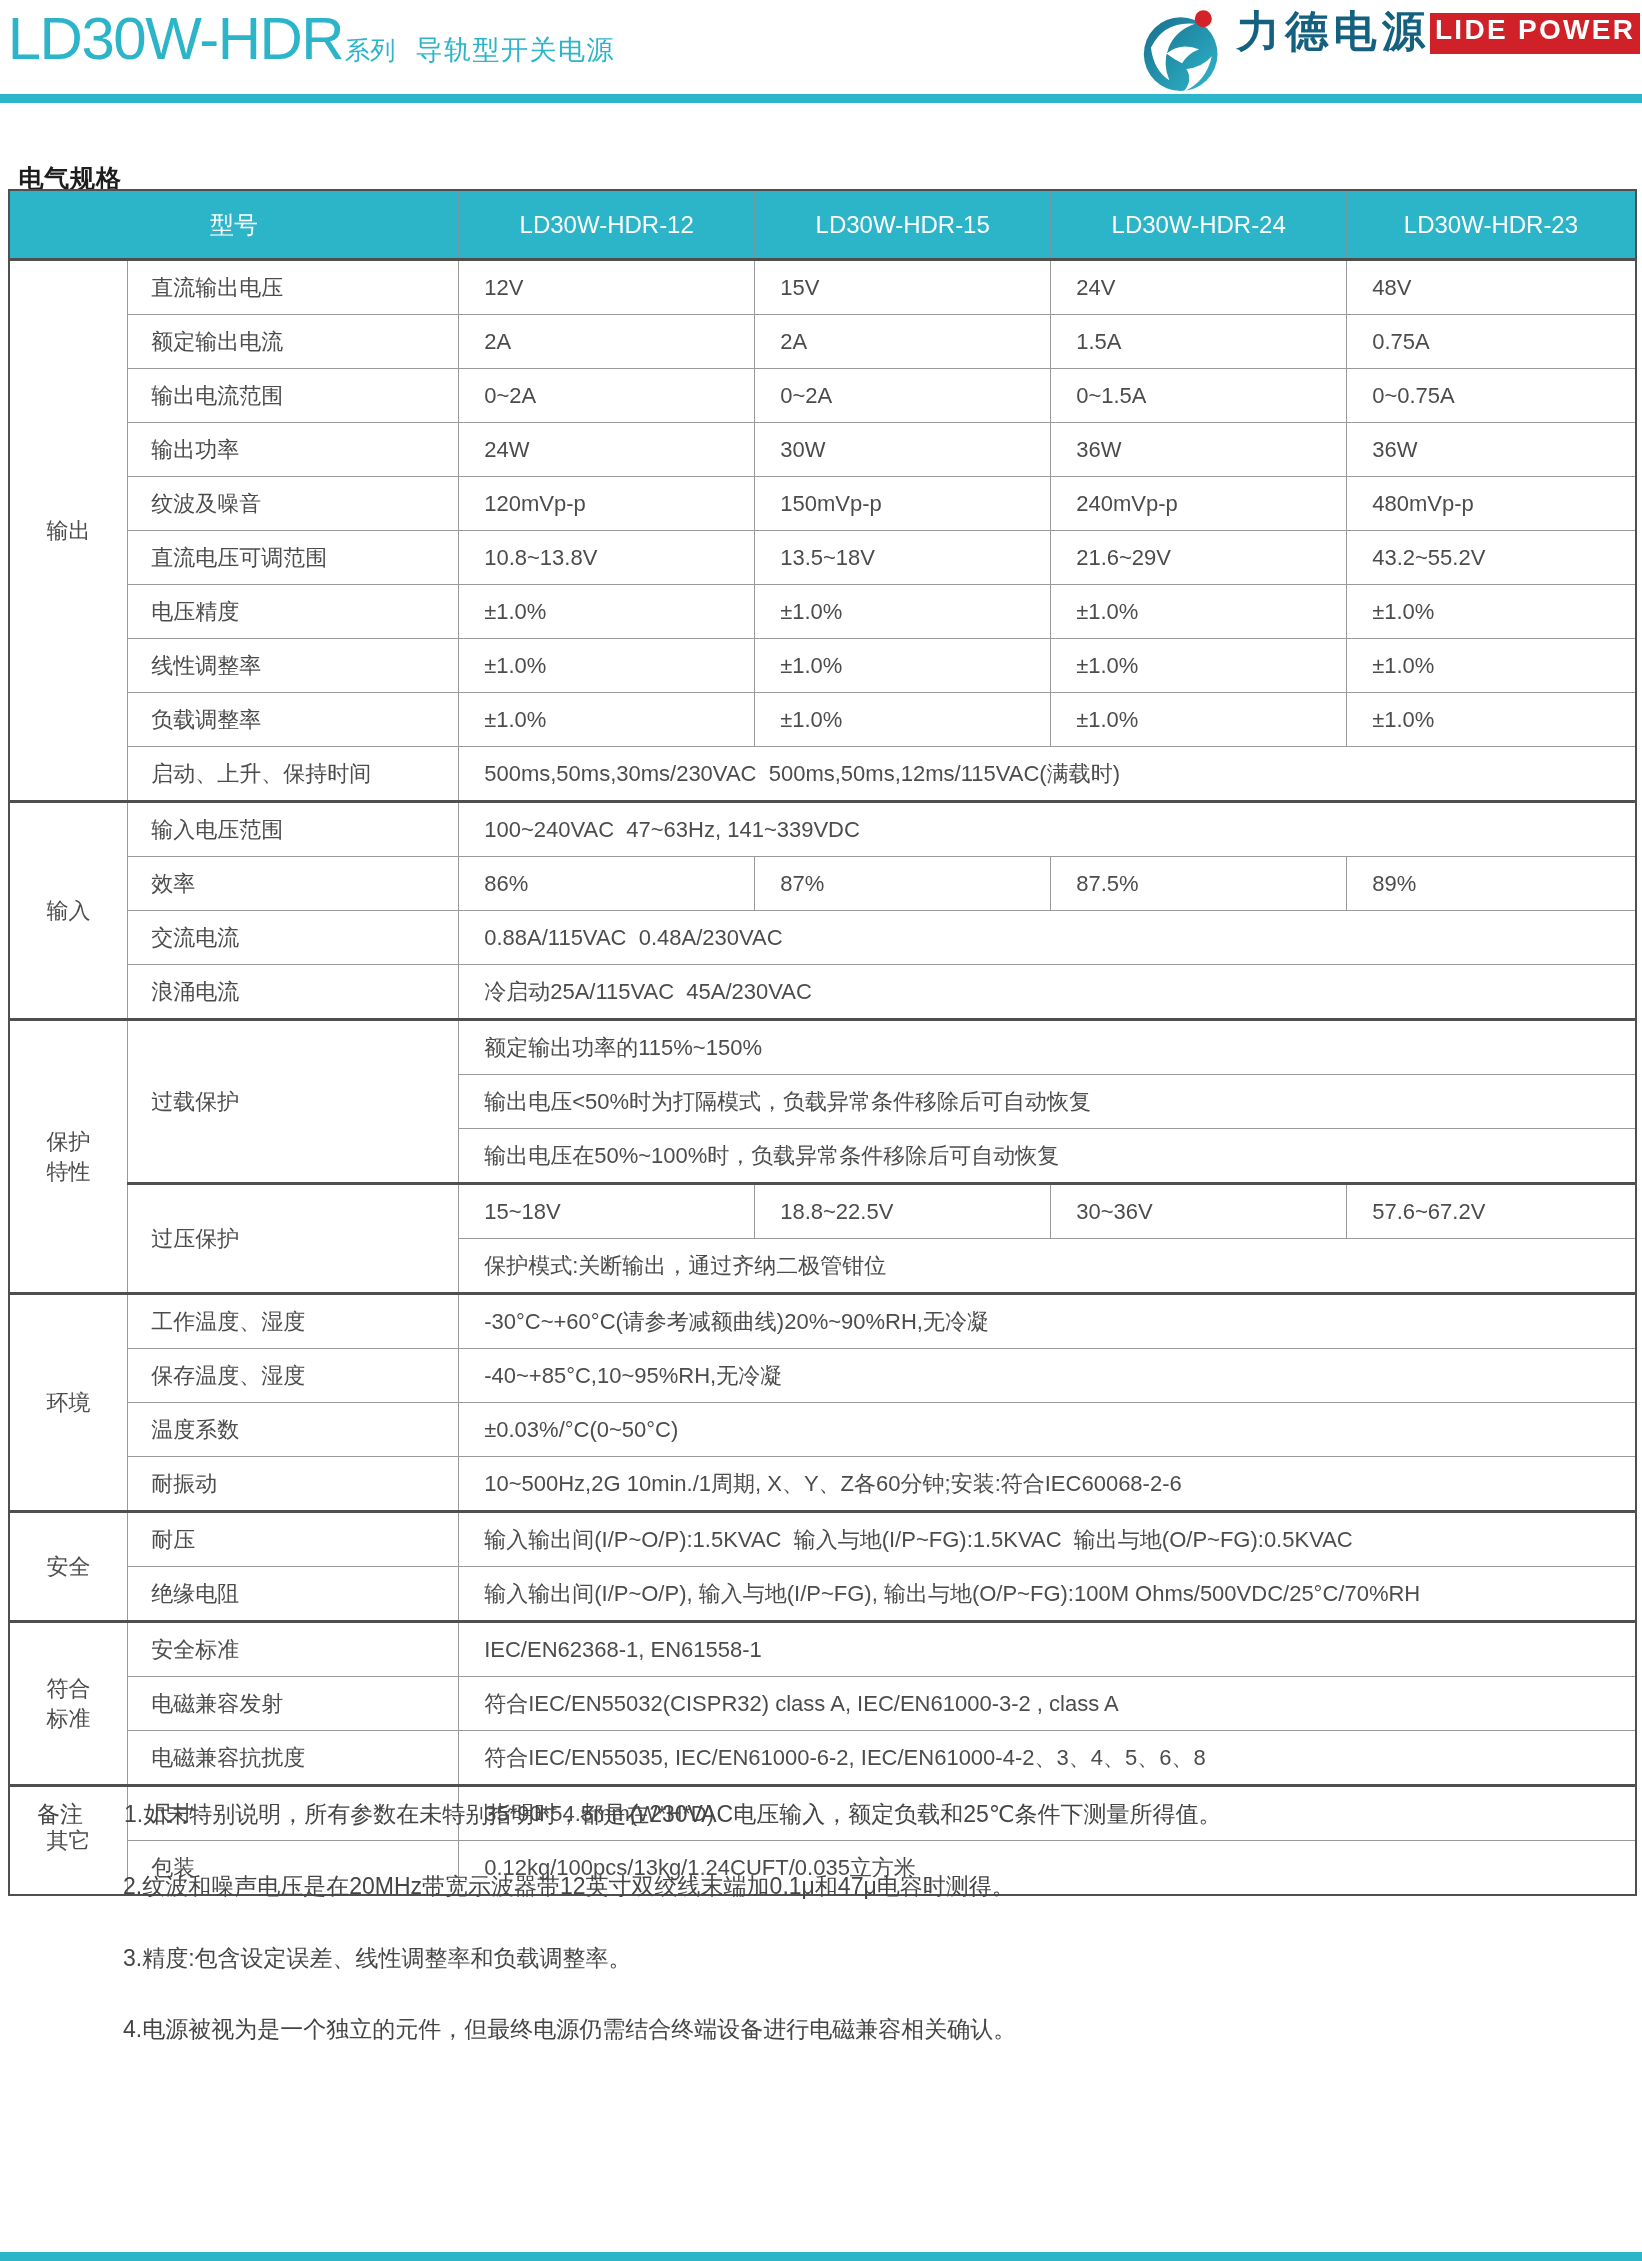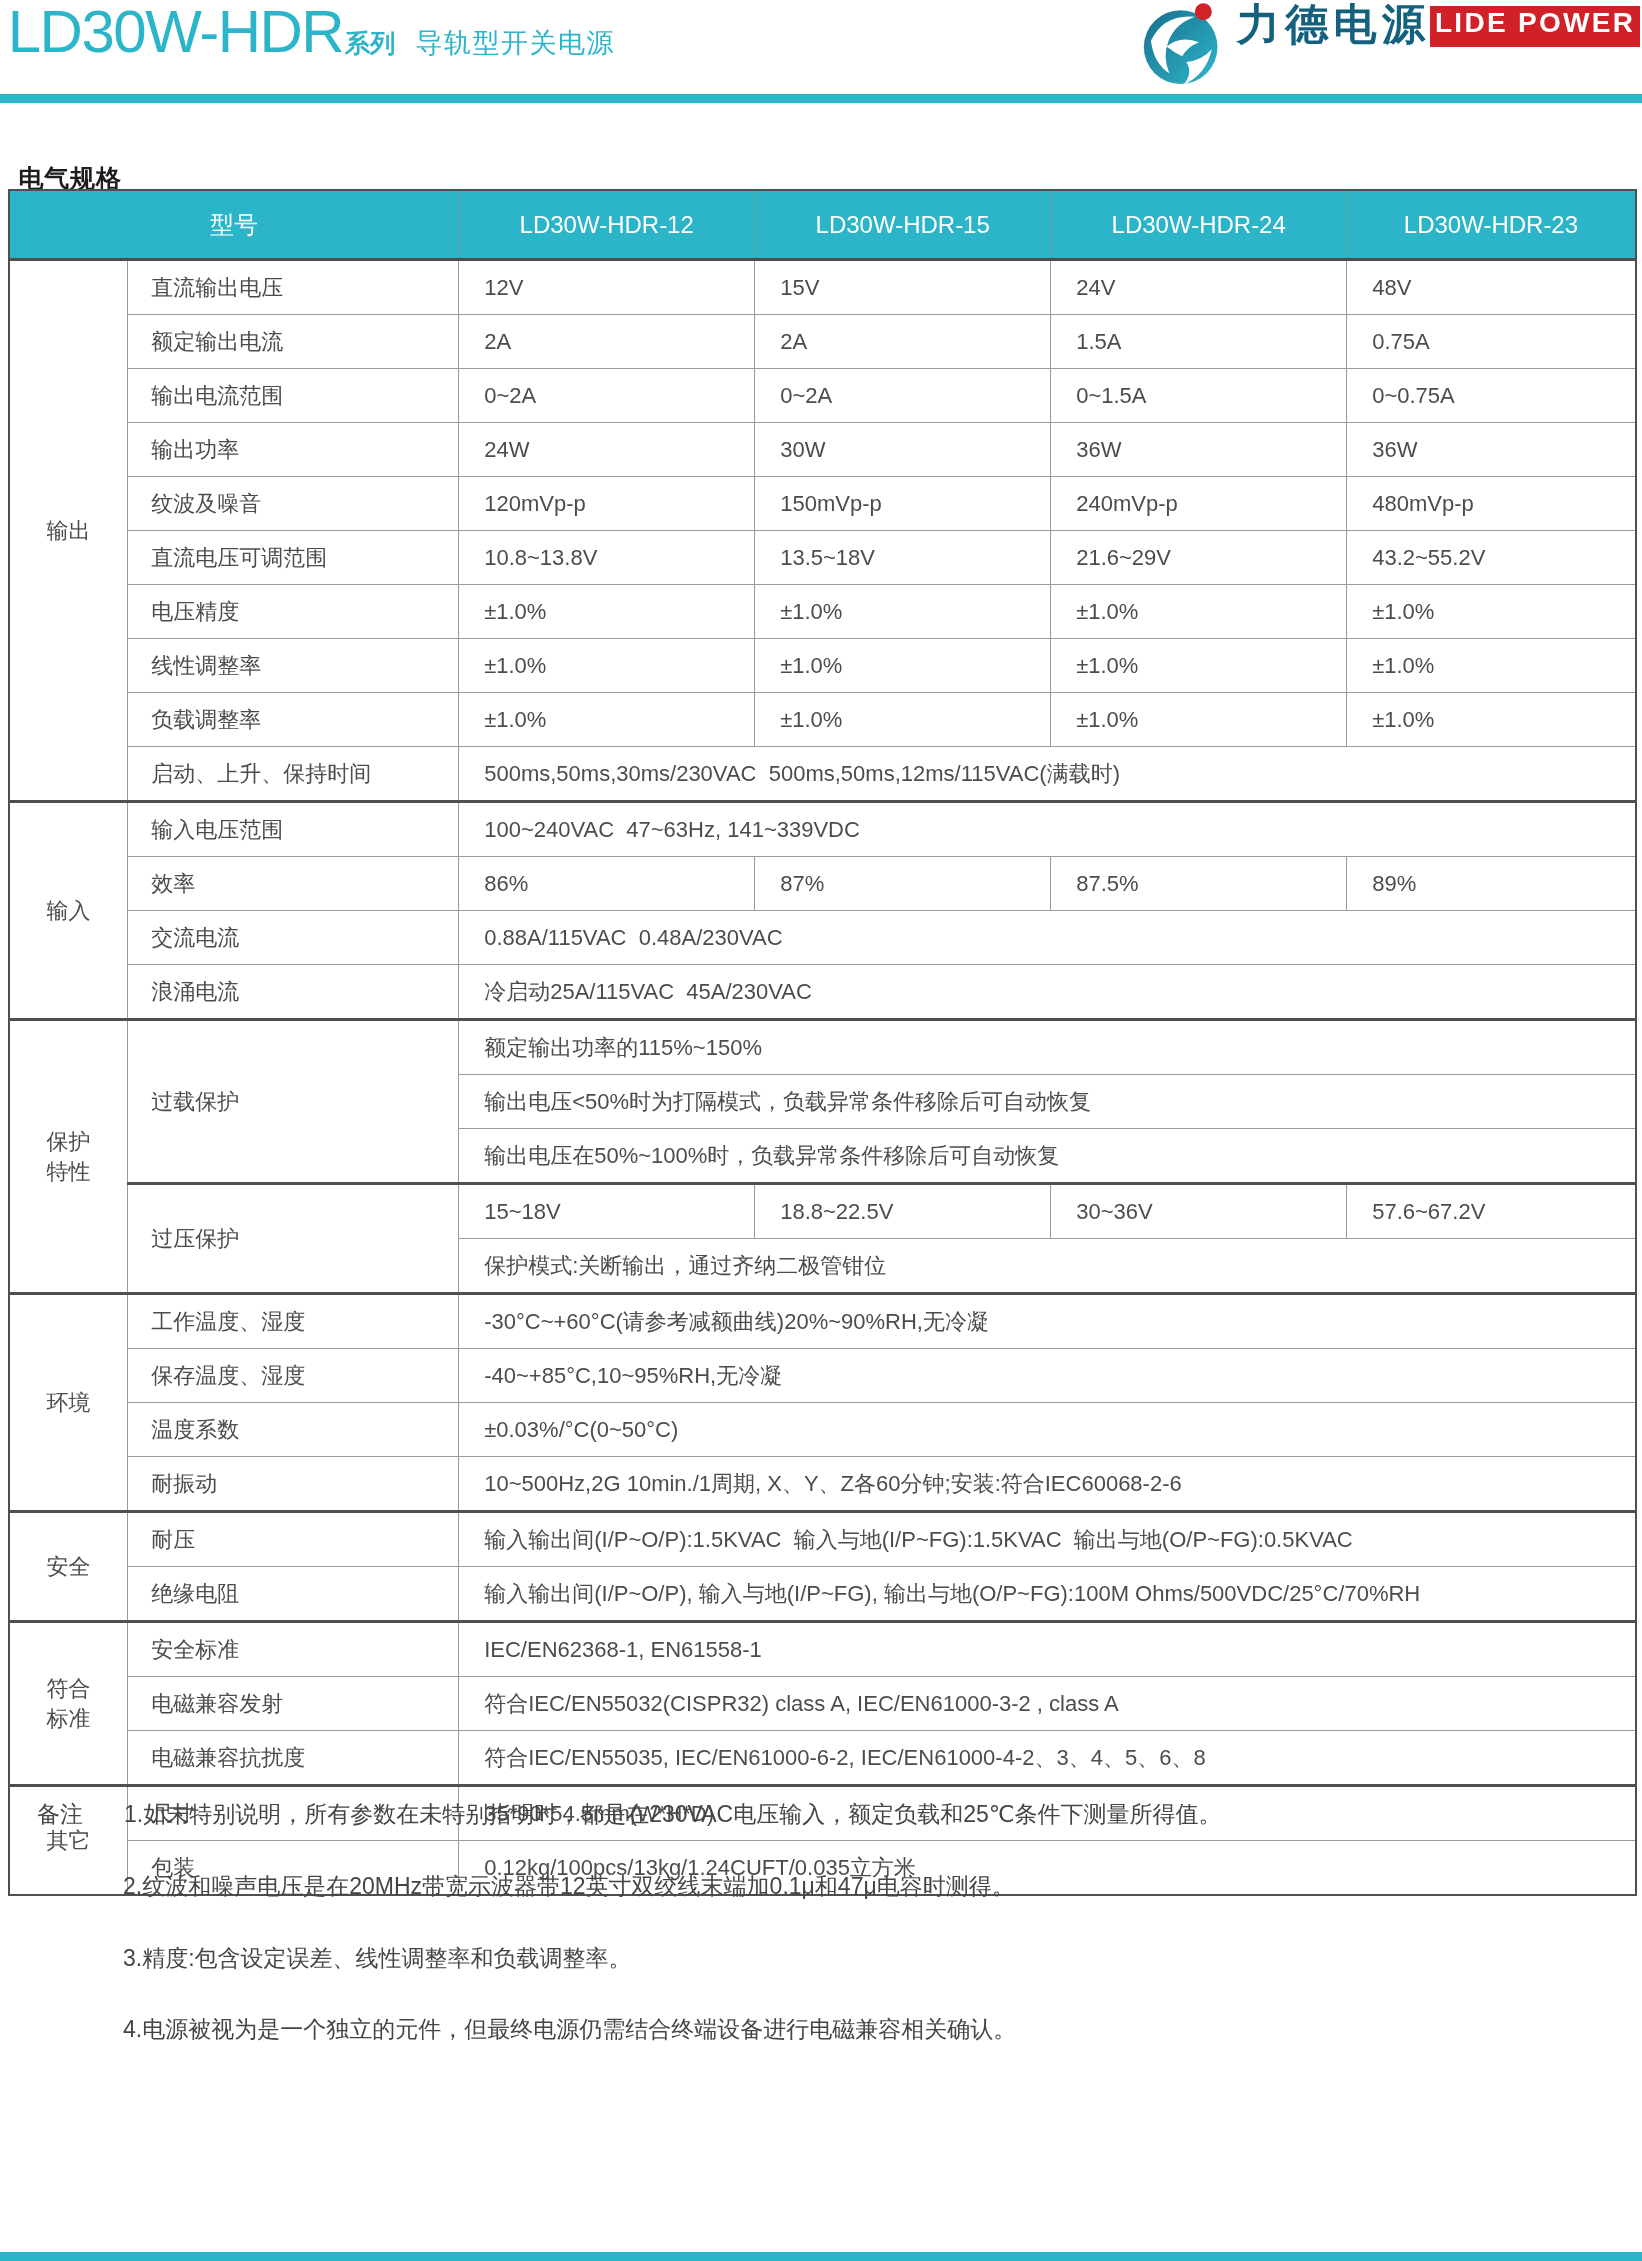--- a/index.html
+++ b/index.html
@@ -4,24 +4,24 @@
 <style>
   html,body{margin:0;padding:0;background:#ffffff;}
   body{
     width:1643px;height:2261px;position:relative;overflow:hidden;
     font-family:"Liberation Sans","DejaVu Sans",sans-serif;
     -webkit-font-smoothing:antialiased;color:#4a4a4a;
   }
   :root{--teal:#2cb5c9;--border-thin:#9a9a9a;--border-thick:#4f4f4f;--logo-dark:#14607f;--logo-red:#cf2127;}
 
   
-  .page-header{position:absolute;left:7.7px;top:2px;right:0;height:89px;}
+  .page-header{position:absolute;left:7.7px;top:9px;right:0;height:89px;}
   .title-block{position:absolute;left:0;top:0;display:flex;align-items:baseline;}
   .title-main{font-size:60px;line-height:1.0;color:var(--teal);letter-spacing:-1.5px;font-weight:400;}
-  .title-series{font-size:25.4px;color:var(--teal);margin-left:1.5px;font-weight:700;}
+  .title-series{font-size:25.4px;color:var(--teal);margin-left:1.5px;font-weight:400;}
   .title-sub{font-size:27px;color:var(--teal);margin-left:20px;font-weight:400;letter-spacing:1.5px;}
   .logo-block{position:absolute;right:3.1px;top:0;display:flex;align-items:flex-start;}
   .logo-icon{width:85px;height:86px;flex:0 0 auto;}
   .logo-texts{display:flex;flex-direction:row;margin-left:10.8px;}
   .logo-cn{font-family:"Liberation Serif","DejaVu Serif",serif;font-weight:bold;font-size:43px;line-height:1.05;
            color:var(--logo-dark);letter-spacing:5.4px;white-space:nowrap;}
   .logo-en-box{margin-top:3.8px;background:var(--logo-red);color:#ffffff;font-weight:bold;font-size:28px;
                letter-spacing:2.3px;text-align:center;padding:0.8px 4.6px 2.3px 4.6px;white-space:nowrap;}
   .teal-bar{position:absolute;left:0;top:94px;width:100%;height:8.5px;background:var(--teal);}
   .bottom-bar{position:absolute;left:0;bottom:0;width:100%;height:9.2px;background:var(--teal);}

